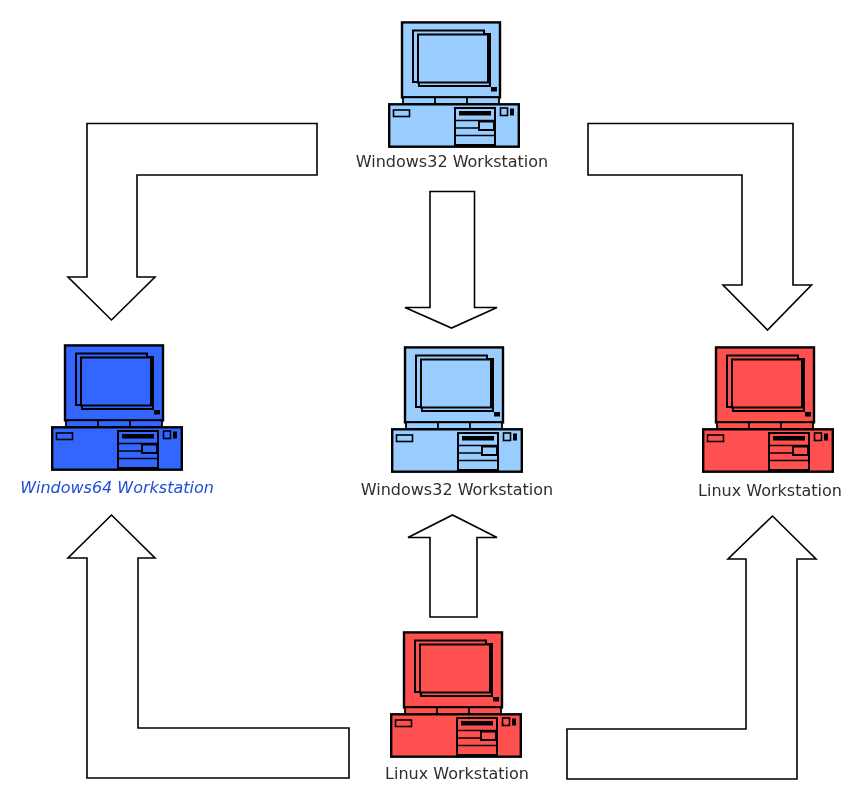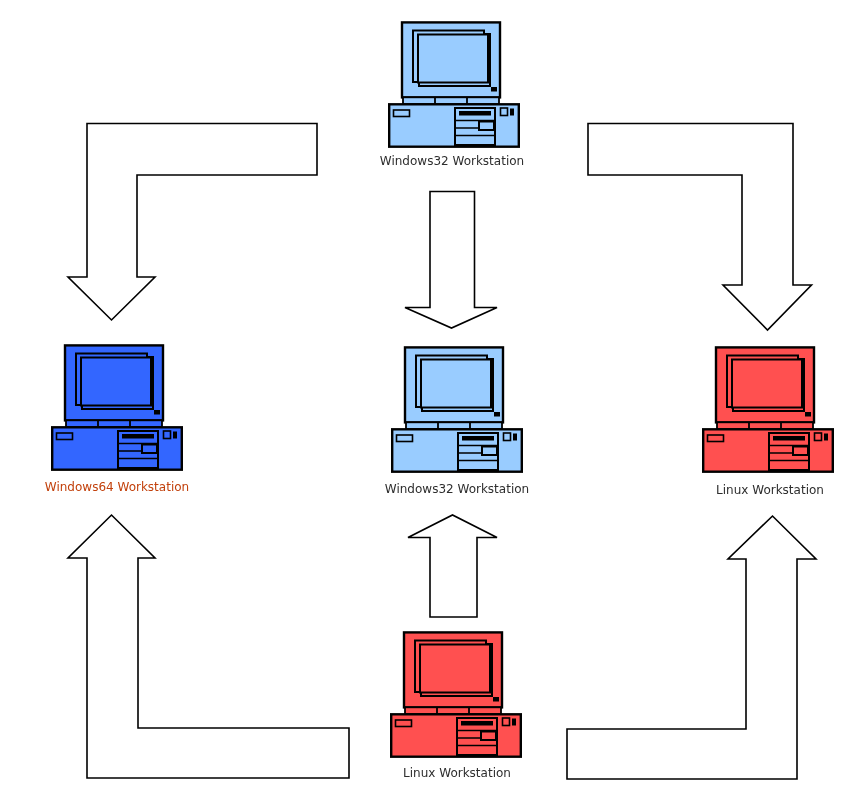--- a/index.html
+++ b/index.html
@@ -2,21 +2,21 @@
 <html><head>
 <meta charset="utf-8">
 <style>
   html,body{margin:0;padding:0;}
   body{font-family:"DejaVu Sans","Liberation Sans",sans-serif;background:#ffffff;}
   #stage{position:relative;width:867px;height:804px;background:#ffffff;overflow:hidden;}
   #arrow-layer{position:absolute;left:0;top:0;width:867px;height:804px;}
   .block-arrow{stroke-width:1.6;stroke-linejoin:miter;}
   .node{position:absolute;width:132px;height:127px;}
   .node svg{display:block;width:132px;height:127px;}
-  .node-label{position:absolute;white-space:nowrap;font-size:12px;line-height:19px;transform:translateX(-50%);text-align:right;}
+  .node-label{position:absolute;white-space:nowrap;font-size:16px;line-height:19px;transform:translateX(-50%);text-align:right;}
   .defs-holder{position:absolute;width:0;height:0;overflow:hidden;}
 </style>
 </head>
 <body>
 
 <div id="stage">
 
   <svg class="defs-holder" aria-hidden="true">
     <defs>
       <symbol id="ws-shape" viewBox="0 0 132 127">
@@ -57,21 +57,21 @@
         <use href="#ws-shape"></use>
       </svg>
   </div>
   <div class="node-label" style="left: 452px; top: 152px; color: rgb(46, 46, 46);">Windows32 Workstation</div>
 
   <div class="node" style="left: 51px; top: 344px; color: rgb(51, 102, 255);">
     <svg viewBox="0 0 132 127">
         <use href="#ws-shape"></use>
       </svg>
   </div>
-  <div class="node-label" style="left: 117px; top: 478px; color: #c2410c;">Windows64 Workstation</div>
+  <div class="node-label" style="left: 117px; top: 478px; color: #1d4ed8; font-style: italic;">Windows64 Workstation</div>
 
   <div class="node" style="left: 391px; top: 346px; color: rgb(153, 204, 255);">
     <svg viewBox="0 0 132 127">
         <use href="#ws-shape"></use>
       </svg>
   </div>
   <div class="node-label" style="left: 457px; top: 480px; color: rgb(46, 46, 46);">Windows32 Workstation</div>
 
   <div class="node" style="left: 702px; top: 346px; color: rgb(255, 80, 80);">
     <svg viewBox="0 0 132 127">

